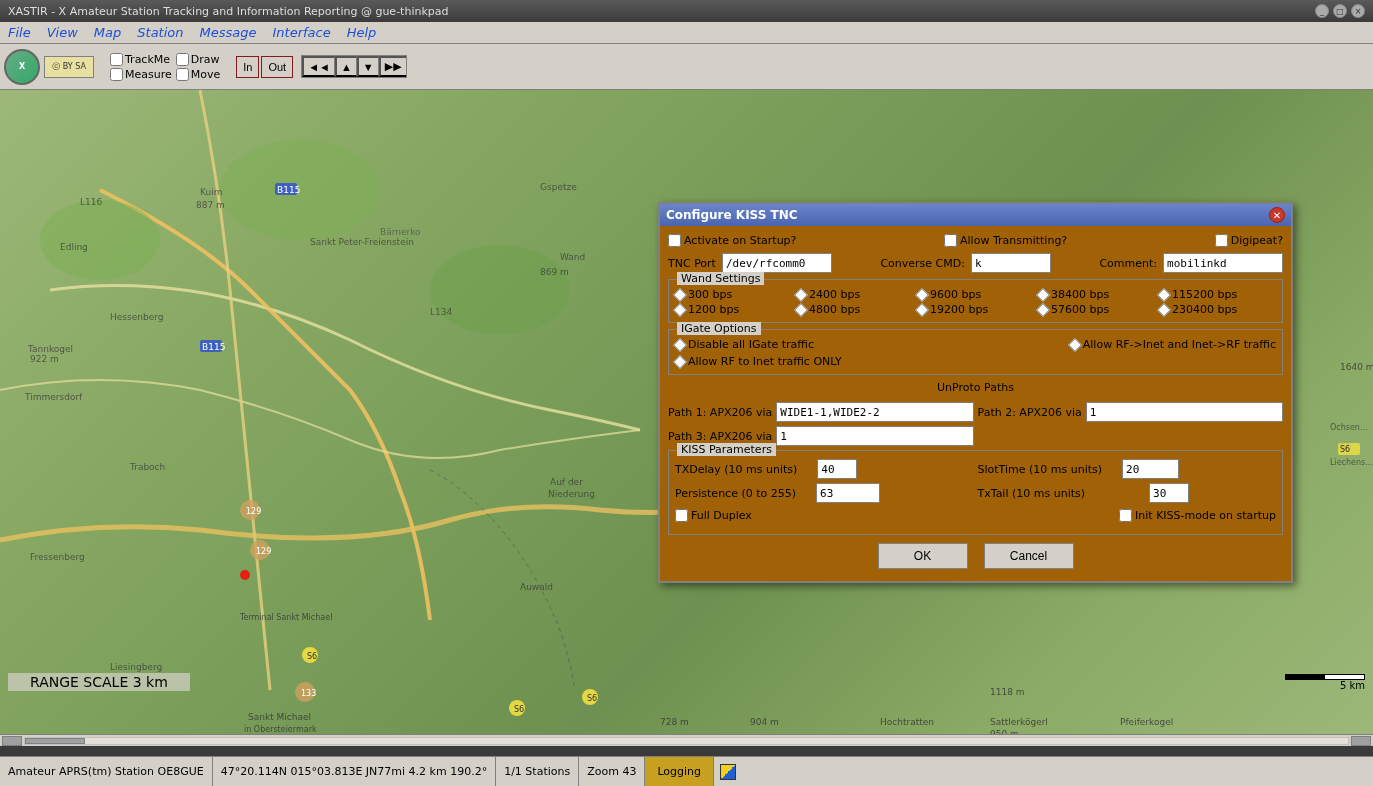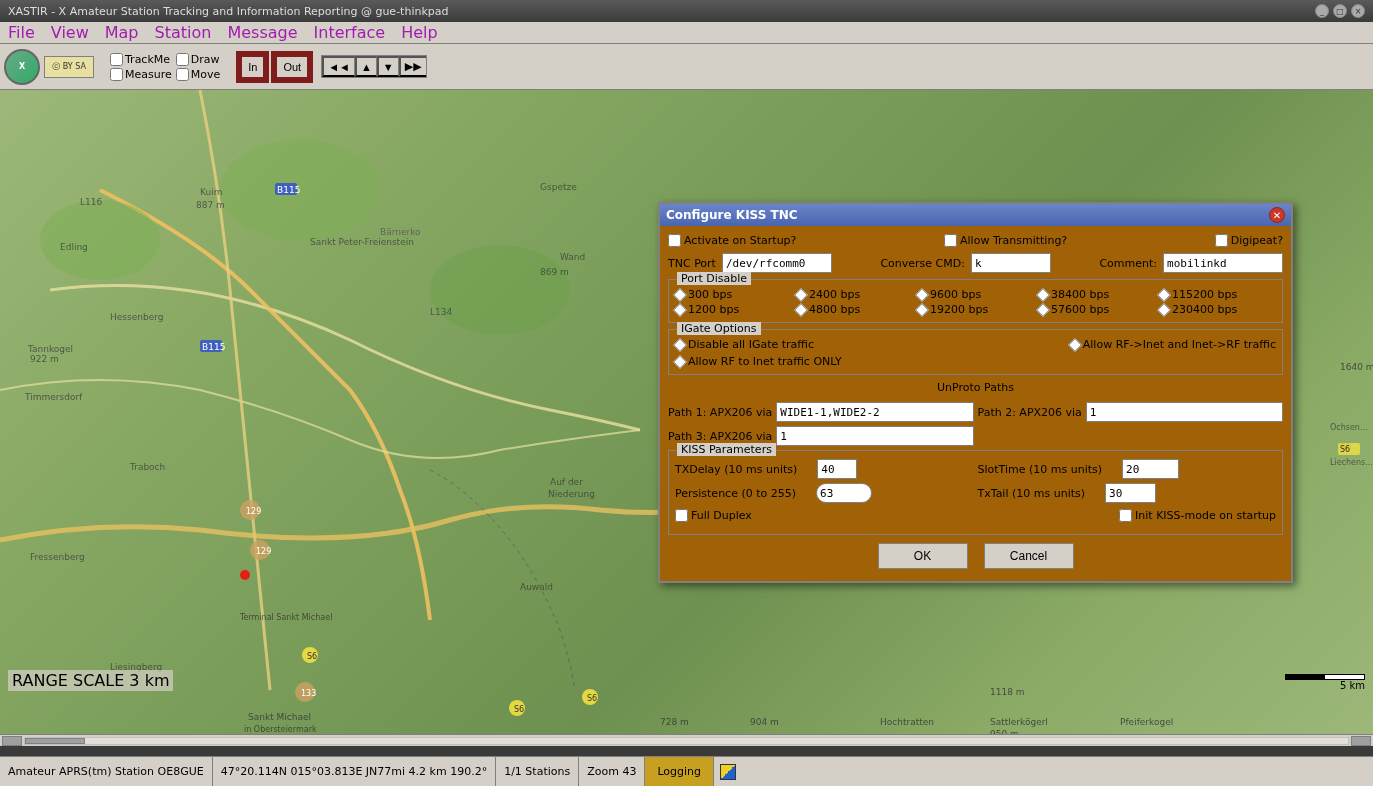--- a/index.html
+++ b/index.html
@@ -41,23 +41,24 @@
     
     #menubar {
       height: 22px;
       background: #d4d0c8;
       display: flex;
       align-items: center;
       border-bottom: 1px solid #808080;
     }
     .menu-item {
       padding: 2px 8px;
-      font-size: 16px;
-      color: #a21caf;
+      font-size: 13px;
+      color: #1d4ed8;
       cursor: pointer;
+      font-style: italic;
     }
 
     
     #toolbar {
       height: 46px;
       background: #d4d0c8;
       display: flex;
       align-items: center;
       padding: 2px 4px;
       gap: 4px;
@@ -91,21 +92,21 @@
     }
     .nav-btn:last-child { border-right: none; }
     .nav-in-out {
       display: flex;
       gap: 2px;
       margin-right: 4px;
     }
     .in-out-btn {
       padding: 4px 6px;
       background: #d4d0c8;
-      border: 6px solid #7f1d1d;
+      border: 1px solid #7f1d1d;
       cursor: pointer;
       font-size: 11px;
       color: #000;
     }
 
     
     #map-area {
       position: absolute;
       top: 90px;
       left: 0;
@@ -336,24 +337,24 @@
       display: inline-block;
       flex-shrink: 0;
       position: relative;
     }
 
     
     #range-scale {
       position: absolute;
       bottom: 55px;
       left: 8px;
-      font-size: 16px;
+      font-size: 14px;
       color: #000;
       background: rgba(212,208,200,0.7);
-      padding: 1px 4px;
+      padding: 1px 22px;
     }
 
     
     #scale-bar {
       position: absolute;
       bottom: 55px;
       right: 8px;
       display: flex;
       flex-direction: column;
       align-items: flex-end;
@@ -579,21 +580,21 @@
           <input type="text" class="field-input" style="width: 110px;" value="/dev/rfcomm0">
           <div style="flex:1;"></div>
           <span class="field-label">Converse CMD:</span>
           <input type="text" class="field-input" style="width: 80px;" value="k">
           <div style="flex:1;"></div>
           <span class="field-label">Comment:</span>
           <input type="text" class="field-input" style="width: 120px;" value="mobilinkd">
         </div>
 
         <div class="group-box">
-          <span class="group-box-title">Port Disable</span>
+          <span class="group-box-title">Wand Settings</span>
           <div class="port-grid">
             <label class="port-radio-label">
               <span class="diamond-radio"></span>
               <span>300 bps</span>
             </label>
             <label class="port-radio-label">
               <span class="diamond-radio"></span>
               <span>2400 bps</span>
             </label>
             <label class="port-radio-label">
@@ -676,25 +677,25 @@
             <div class="kiss-param-row">
               <span class="field-label">TXDelay (10 ms units)</span>
               <input type="text" class="field-input" style="width: 40px;" value="40">
             </div>
             <div class="kiss-param-row">
               <span class="field-label">SlotTime (10 ms units)</span>
               <input type="text" class="field-input" style="width: 57px;" value="20">
             </div>
             <div class="kiss-param-row">
               <span class="field-label">Persistence (0 to 255)</span>
-              <input type="text" class="field-input" style="width: 56px; border-radius: 10px;" value="63">
+              <input type="text" class="field-input" style="width: 64px;" value="63">
             </div>
             <div class="kiss-param-row">
               <span class="field-label">TxTail (10 ms units)</span>
-              <input type="text" class="field-input" style="width: 51px;" value="30">
+              <input type="text" class="field-input" style="width: 40px; margin-left: 44px;" value="30">
             </div>
           </div>
 
           <div class="dialog-row" style="margin-top:6px;">
             <label class="dialog-checkbox-label">
               <input type="checkbox" style="">
               <span>Full Duplex</span>
             </label>
             <div style="flex:1;"></div>
             <label class="dialog-checkbox-label">

